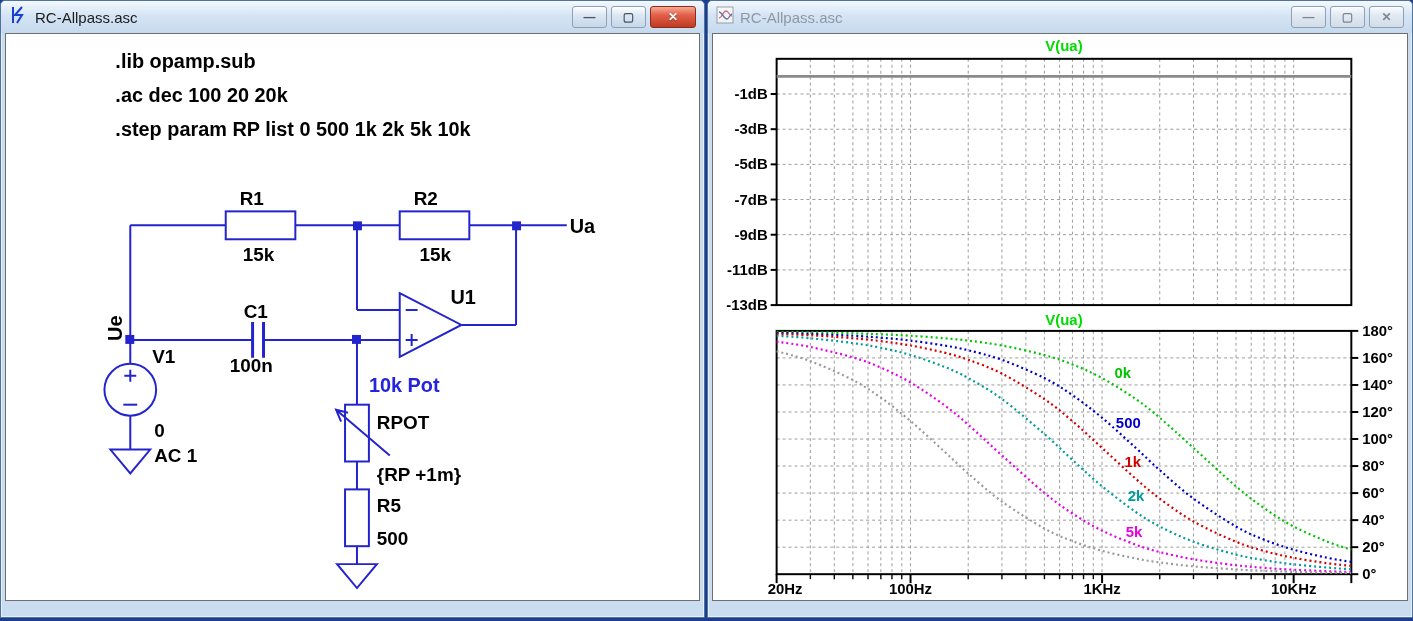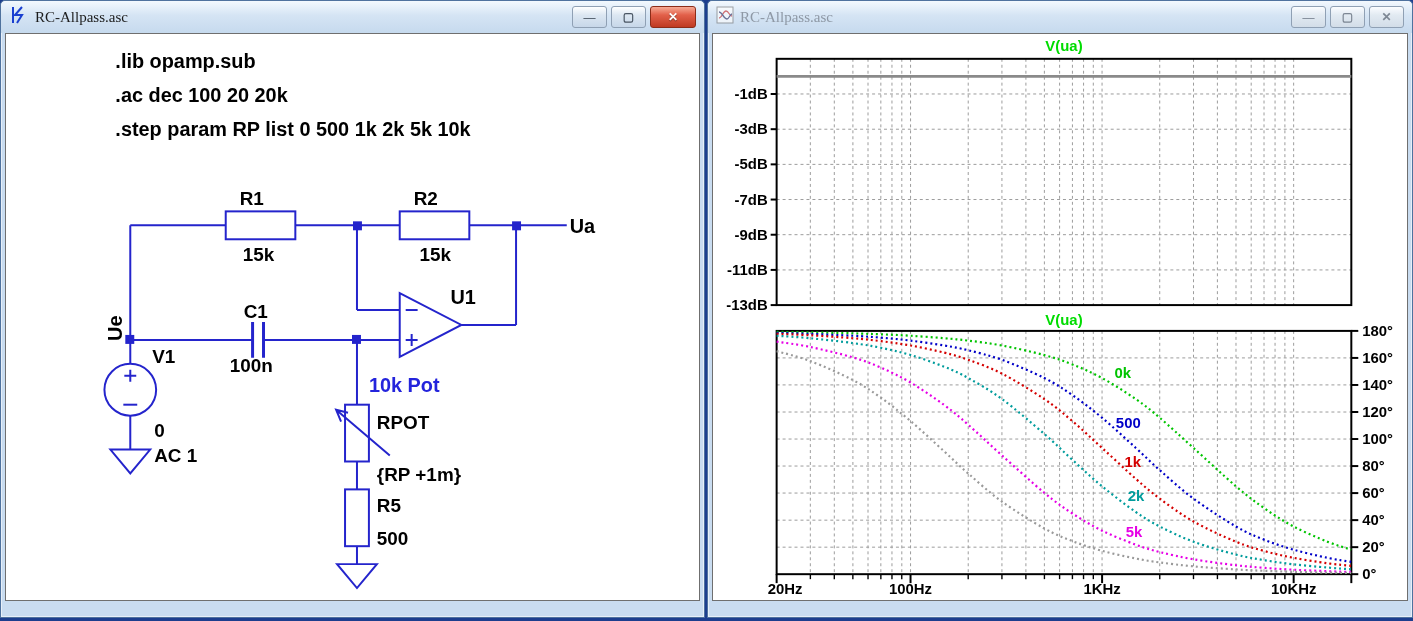--- a/index.html
+++ b/index.html
@@ -5,21 +5,21 @@
   html,body{margin:0;padding:0;}
   body{width:1413px;height:621px;background:#1d3e8e;position:relative;overflow:hidden;
        font-family:"Liberation Sans",sans-serif;}
   .window{position:absolute;top:0;height:618px;background:#c9dcf0;border:1px solid #4f729e;
           border-radius:5px 5px 0 0;box-sizing:border-box;
           box-shadow:inset 0 0 0 1px rgba(255,255,255,.55);}
   #win-left{left:0;width:705px;}
   #win-right{left:707px;width:706px;}
   .titlebar{position:absolute;top:0;left:0;right:0;height:32px;display:flex;align-items:center;
             padding:0 8px;gap:6px;border-radius:5px 5px 0 0;
-            background:linear-gradient(#f3f9fe,#d5e4f4 45%,#c6daee);font-family:Liberation Serif, serif;}
+            background:linear-gradient(#f3f9fe,#d5e4f4 45%,#c6daee);}
   .title{font-size:15px;color:#1c1c1c;flex:1 1 auto;white-space:nowrap;}
   .inactive .title{color:#8e98a5;}
   .inactive .appicon{opacity:.65;}
   .btns{display:flex;gap:4px;}
   .btn{width:35px;height:22px;border:1px solid #8fa0b4;border-radius:3px;box-sizing:border-box;
        background:linear-gradient(#ffffff,#dce7f2 40%,#c7d7e9);display:flex;align-items:center;
        justify-content:center;font-size:12px;font-weight:bold;color:#4a5664;line-height:1;}
   .btn.close-active{width:46px;background:linear-gradient(#f6ab95,#e2604a 40%,#bf3a22);
        border-color:#8c2c18;color:#fff;text-shadow:0 1px 1px rgba(0,0,0,.45);}
   .inactive .btn{color:#7d8794;background:linear-gradient(#fbfdff,#e2eaf2 40%,#d2dde8);}

